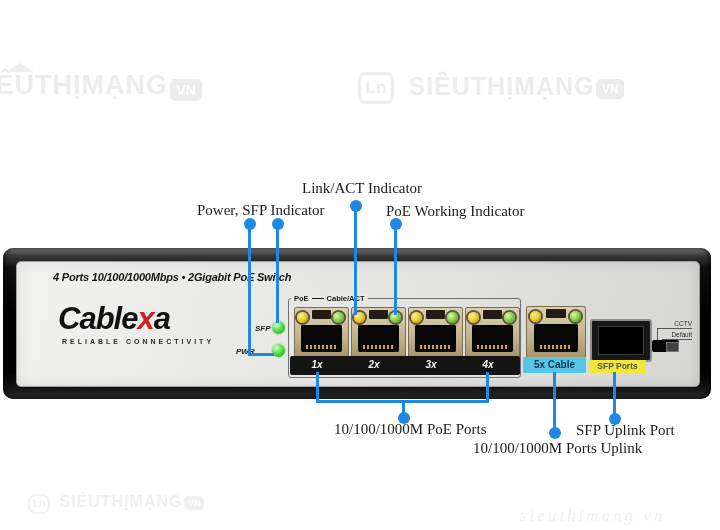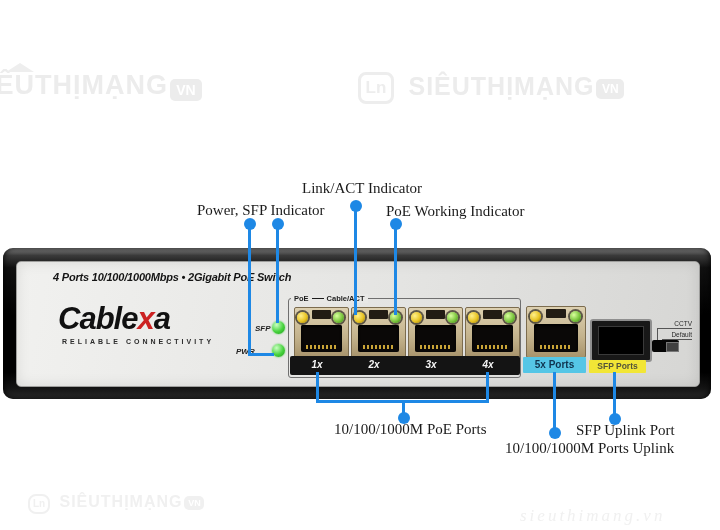--- a/index.html
+++ b/index.html
@@ -176,21 +176,21 @@
 </div>
 
 <div class="abs jack" style="left:526px;top:306px;width:58px;height:50px;">
   <div class="led led-y" style="left:3px;top:4px;"></div>
   <div class="led led-g" style="left:43px;top:4px;"></div>
   <div class="slot" style="left:19px;top:2px;width:20px;height:9px;"></div>
   <div class="opening" style="left:7px;top:17px;width:44px;height:28px;">
     <div class="pins" style="left:6px;bottom:3px;width:32px;"></div>
   </div>
 </div>
-<div class="abs tag-cyan" style="left:523px;top:357px;width:63px;height:16px;line-height:16px;">5x Ports</div>
+<div class="abs tag-cyan" style="left:523px;top:357px;width:63px;height:16px;line-height:16px;">5x Cable</div>
 
 <div class="abs sfpcage" style="left:590px;top:319px;width:58px;height:39px;">
   <div class="sfpinner" style="left:6px;top:5px;width:44px;height:27px;"></div>
 </div>
 <div class="abs tag-yellow" style="left:589px;top:360px;width:57px;height:13px;line-height:13px;">SFP Ports</div>
 
 <div class="abs diplbl" style="left:657px;top:320px;width:35px;">CCTV</div>
 <div class="abs diplbl" style="left:662px;top:331px;width:30px;">Default</div>
 <div class="abs dipline" style="left:657px;top:328px;width:1px;height:12px;"></div>
 <div class="abs dipswitch" style="left:652px;top:340px;width:27px;height:12px;"></div>
@@ -216,13 +216,13 @@
 <div class="abs bline" style="left:316px;top:400px;width:173px;height:3px;"></div>
 <div class="abs bline" style="left:402px;top:403px;width:3px;height:11px;"></div>
 <div class="abs bdot" style="left:398px;top:412px;"></div>
 <div class="abs bline" style="left:553px;top:372px;width:3px;height:56px;"></div>
 <div class="abs bdot" style="left:549px;top:427px;"></div>
 <div class="abs bline" style="left:613px;top:372px;width:3px;height:42px;"></div>
 <div class="abs bdot" style="left:609px;top:413px;"></div>
 
 <div class="abs ann" style="left:334px;top:421px;">10/100/1000M PoE Ports</div>
 <div class="abs ann" style="left:576px;top:422px;">SFP Uplink Port</div>
-<div class="abs ann" style="left:505px;top:440px;">10/100/1000M Ports Uplink</div>
+<div class="abs ann" style="left:473px;top:440px;">10/100/1000M Ports Uplink</div>
 
 </body></html>

